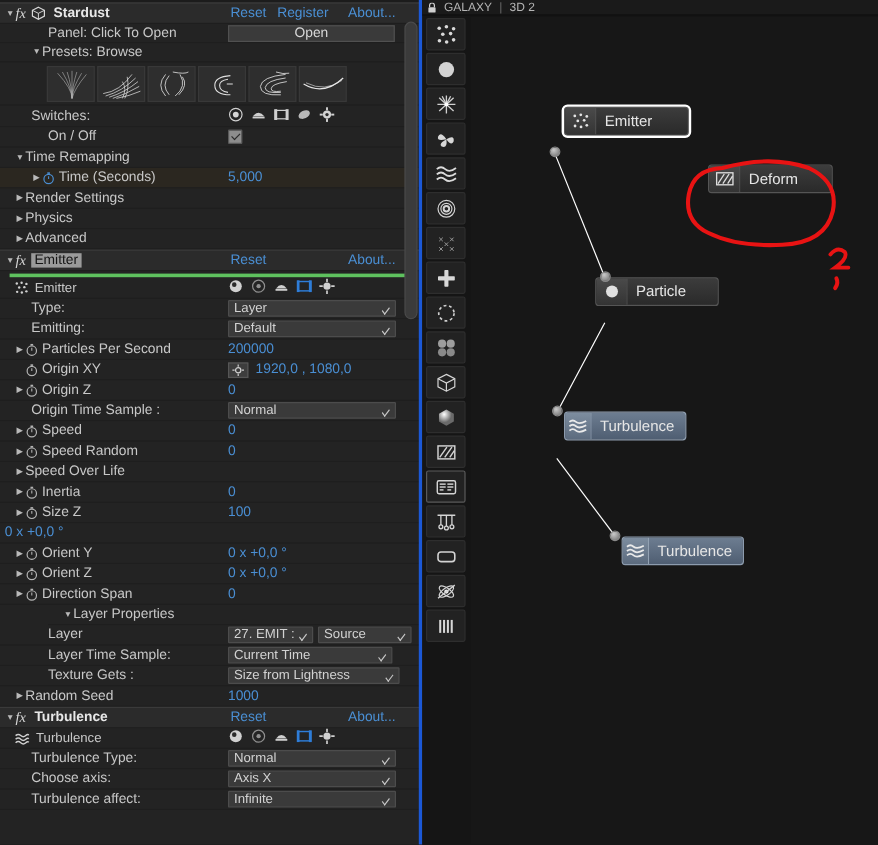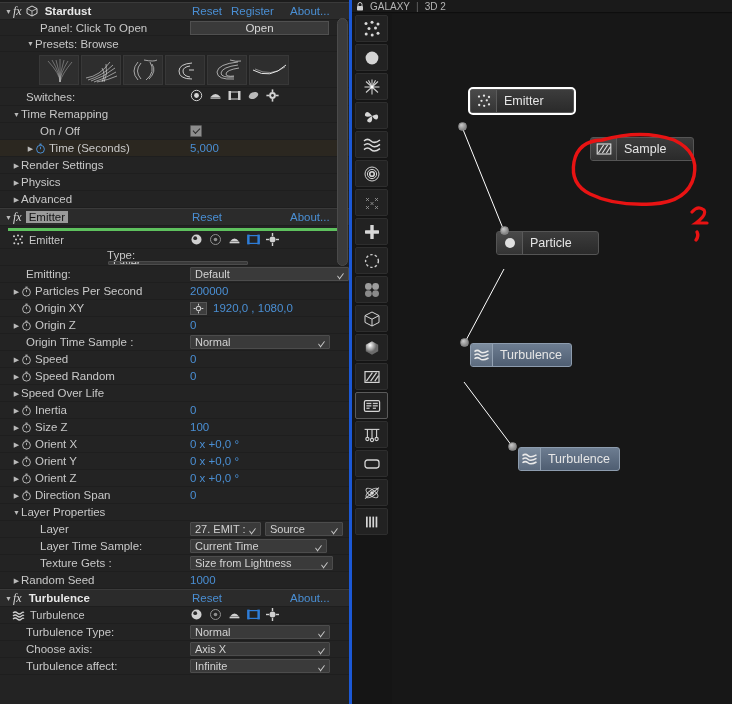--- a/index.html
+++ b/index.html
@@ -321,28 +321,28 @@
                 <rect x="5.7" y=".4" width="1.6" height="2.6"></rect>
                 <rect x="5.7" y="10" width="1.6" height="2.6"></rect>
                 <rect x=".4" y="5.7" width="2.6" height="1.6"></rect>
                 <rect x="10" y="5.7" width="2.6" height="1.6"></rect>
               </g>
             </svg></span>
       </span>
     </div>
 
     <div class="row" style="height:17px;">
+      <span class="lname indent3">On / Off</span>
+      <span class="chk"></span>
+    </div>
+    <div class="row" style="height:17px;">
       <span class="lname indent1">
           <span class="tri">▼</span>
           <span>Time Remapping</span>
         </span>
-    </div>
-    <div class="row" style="height:17px;">
-      <span class="lname indent3">On / Off</span>
-      <span class="chk"></span>
     </div>
     <div class="row alt" style="height:17px;background:#2b2720;">
       <span class="lname indent2">
         <span class="tri">▶</span>
         <span class="stopwatch"><svg width="11" height="11" viewBox="0 0 11 11">
               <circle cx="5.5" cy="6.2" r="3.9" fill="none" stroke="#4a8fd4" stroke-width="1"></circle>
               <rect x="4.4" y=".6" width="2.2" height="1.3" fill="#4a8fd4"></rect>
               <path d="M5.5 6.2 L5.5 3.8" stroke="#4a8fd4" stroke-width=".9"></path>
             </svg></span>
         <span>Time (Seconds)</span>
@@ -422,31 +422,31 @@
                 <path d="M6.5 0 L6.5 3"></path>
                 <path d="M6.5 10 L6.5 13"></path>
                 <path d="M0 6.5 L3 6.5"></path>
                 <path d="M10 6.5 L13 6.5"></path>
               </g>
             </svg></span>
       </span>
     </div>
 
     <div id="emitter-rows">
-        <div class="row" style="height: 17px; flex-direction: column;">
+        <div class="row" style="height: 17px;">
           <span class="lname indent2">
             <span>Type:</span>
           </span>
           <span class="dd" style="width: 140px;">Layer</span>
         </div>
         <div class="row" style="height: 17px;">
           <span class="lname indent2">
             <span>Emitting:</span>
           </span>
-          <span class="dd" style="width: 159px;">Default</span>
+          <span class="dd" style="width: 140px;">Default</span>
         </div>
         <div class="row" style="height: 17px;">
           <span class="lname indent1">
             <span class="tri">▶</span>
             <span class="stopwatch"><svg width="11" height="11" viewBox="0 0 11 11">
                 <circle cx="5.5" cy="6.2" r="3.9" fill="none" stroke="#b4b4b4" stroke-width="1"></circle>
                 <rect x="4.4" y=".6" width="2.2" height="1.3" fill="#b4b4b4"></rect>
                 <path d="M5.5 6.2 L5.5 3.8" stroke="#b4b4b4" stroke-width=".9"></path>
               </svg></span>
             <span>Particles Per Second</span>
@@ -542,29 +542,20 @@
             <span class="stopwatch"><svg width="11" height="11" viewBox="0 0 11 11">
                 <circle cx="5.5" cy="6.2" r="3.9" fill="none" stroke="#b4b4b4" stroke-width="1"></circle>
                 <rect x="4.4" y=".6" width="2.2" height="1.3" fill="#b4b4b4"></rect>
                 <path d="M5.5 6.2 L5.5 3.8" stroke="#b4b4b4" stroke-width=".9"></path>
               </svg></span>
             <span>Size Z</span>
           </span>
           <span class="val">100</span>
         </div>
         <div class="row" style="height: 17px;">
-          <span class="lname indent1">
-            <span class="tri">▶</span>
-            <span class="stopwatch"><svg width="11" height="11" viewBox="0 0 11 11">
-                <circle cx="5.5" cy="6.2" r="3.9" fill="none" stroke="#b4b4b4" stroke-width="1"></circle>
-                <rect x="4.4" y=".6" width="2.2" height="1.3" fill="#b4b4b4"></rect>
-                <path d="M5.5 6.2 L5.5 3.8" stroke="#b4b4b4" stroke-width=".9"></path>
-              </svg></span>
-            <span>Orient X</span>
-          </span>
           <span class="val">0 x +0,0 °</span>
         </div>
         <div class="row" style="height: 17px;">
           <span class="lname indent1">
             <span class="tri">▶</span>
             <span class="stopwatch"><svg width="11" height="11" viewBox="0 0 11 11">
                 <circle cx="5.5" cy="6.2" r="3.9" fill="none" stroke="#b4b4b4" stroke-width="1"></circle>
                 <rect x="4.4" y=".6" width="2.2" height="1.3" fill="#b4b4b4"></rect>
                 <path d="M5.5 6.2 L5.5 3.8" stroke="#b4b4b4" stroke-width=".9"></path>
               </svg></span>
@@ -591,21 +582,21 @@
                 <circle cx="5.5" cy="6.2" r="3.9" fill="none" stroke="#b4b4b4" stroke-width="1"></circle>
                 <rect x="4.4" y=".6" width="2.2" height="1.3" fill="#b4b4b4"></rect>
                 <path d="M5.5 6.2 L5.5 3.8" stroke="#b4b4b4" stroke-width=".9"></path>
               </svg></span>
             <span>Direction Span</span>
           </span>
           <span class="val">0</span>
         </div>
       </div>
 
-    <div class="row" style="height:17px;">
+    <div class="row" style="height:17px;margin-left:40px;">
       <span class="lname indent1">
           <span class="tri">▼</span>
           <span>Layer Properties</span>
         </span>
     </div>
     <div class="row" style="height:17px;">
       <span class="lname indent3">Layer</span>
       <span class="dd" style="width:71px;">27. EMIT :</span>
       <span class="dd" style="width:78px;margin-left:4px;">Source</span>
     </div>
@@ -917,21 +908,21 @@
         <span class="nicon">
           <svg width="16" height="14" viewBox="0 0 16 14">
               <rect x="1.2" y="2" width="13.6" height="10" fill="none" stroke="#e0e0e0" stroke-width="1.1"></rect>
               <g stroke="#e0e0e0" stroke-width="1.1">
                 <path d="M2.4 11 L7.6 3"></path>
                 <path d="M6.4 11 L11.6 3"></path>
                 <path d="M10.4 11 L14.4 4.8"></path>
               </g>
             </svg>
         </span>
-        <span class="nlabel">Sample</span>
+        <span class="nlabel">Deform</span>
       </div>
 
       <svg class="annot" style="left:170px; top:100px; width:160px; height:130px;" viewBox="0 0 160 130">
         <path d="M40 26 Q16 27 12 48 Q8 70 28 80 Q52 92 90 90 Q126 88 132 62 Q137 38 112 26 Q80 15 40 26 Z" fill="none" stroke="#e81313" stroke-width="3.4" stroke-linecap="round" stroke-linejoin="round"></path>
       </svg>
       <svg class="annot" style="left:294px; top:190px; width:40px; height:40px;" viewBox="0 0 40 40">
         <path d="M6 8 Q12 1 18 6 Q21 11 10 19 L21 19" fill="none" stroke="#e81313" stroke-width="3.2" stroke-linecap="round"></path>
         <path d="M11 28 Q13 32 10 36" fill="none" stroke="#e81313" stroke-width="3.4" stroke-linecap="round"></path>
       </svg>
 

